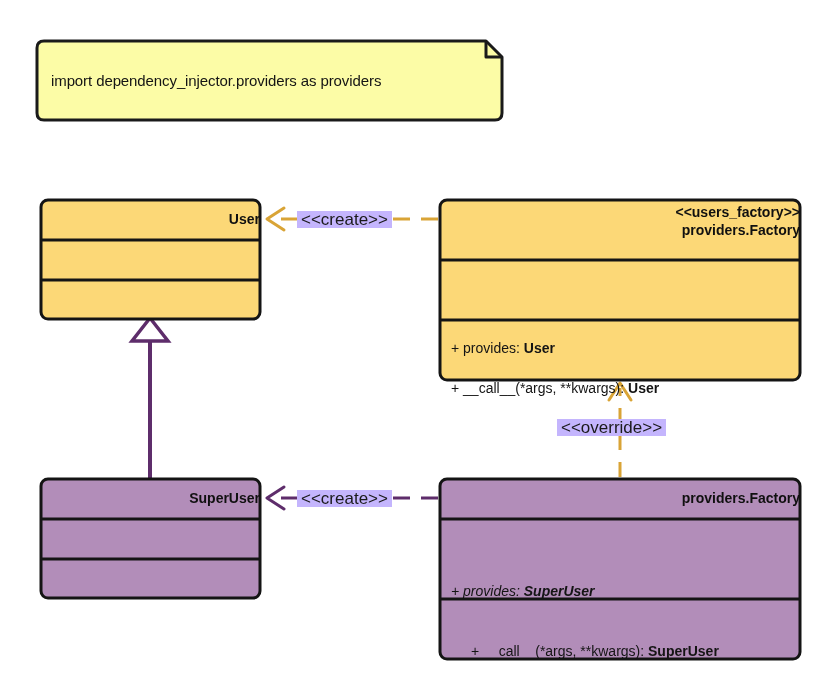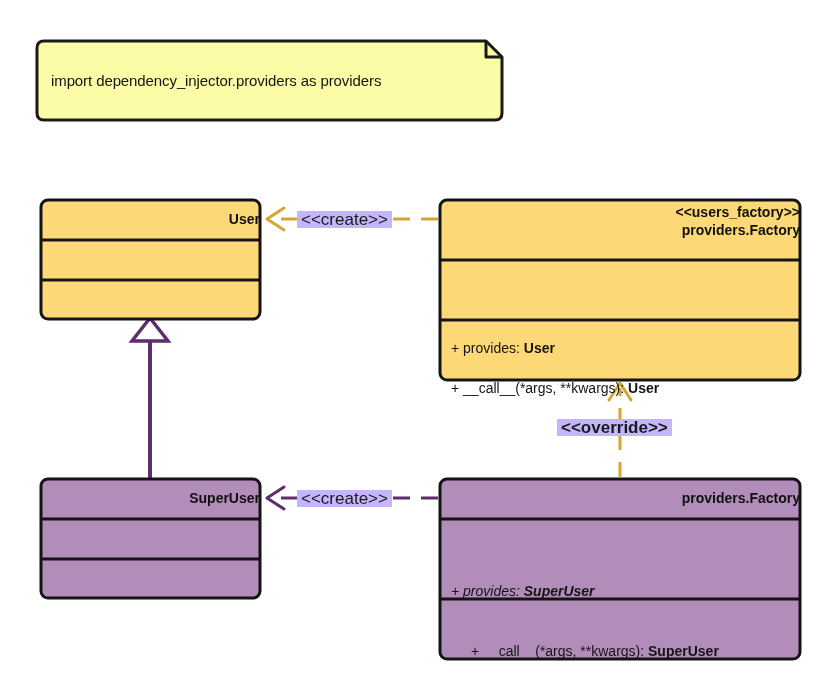--- a/index.html
+++ b/index.html
@@ -196,17 +196,17 @@
     </div>
     <div class="cls-compartment" style="top:120px; height:60px;margin-left:20px;">
       <div class="cls-member">
         <span>+ __call__(*args, **kwargs): </span><b>SuperUser</b>
       </div>
     </div>
   </div>
 
   <div class="edge-label" style="left:297px; top:211px;">&lt;&lt;create&gt;&gt;</div>
 
-  <div class="edge-label" style="left:557px; top:419px;font-weight:bold;">&lt;&lt;override&gt;&gt;</div>
+  <div class="edge-label" style="left:557px; top:419px;">&lt;&lt;override&gt;&gt;</div>
 
   <div class="edge-label" style="left:297px; top:490px;">&lt;&lt;create&gt;&gt;</div>
 
 </div>
 
 </body></html>

